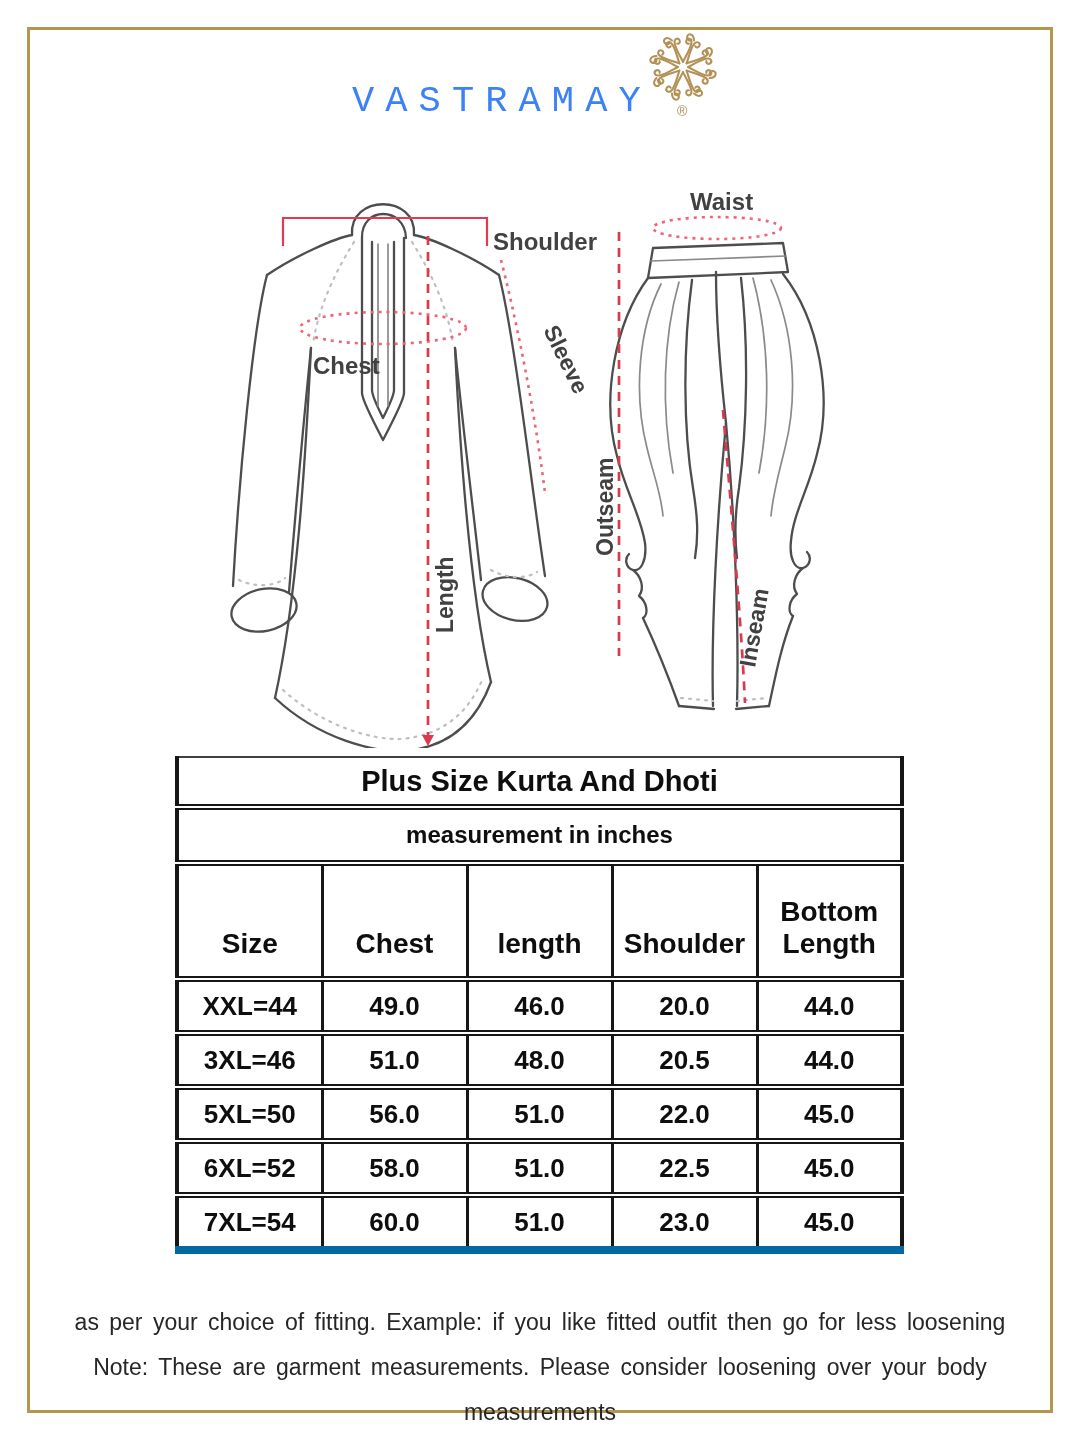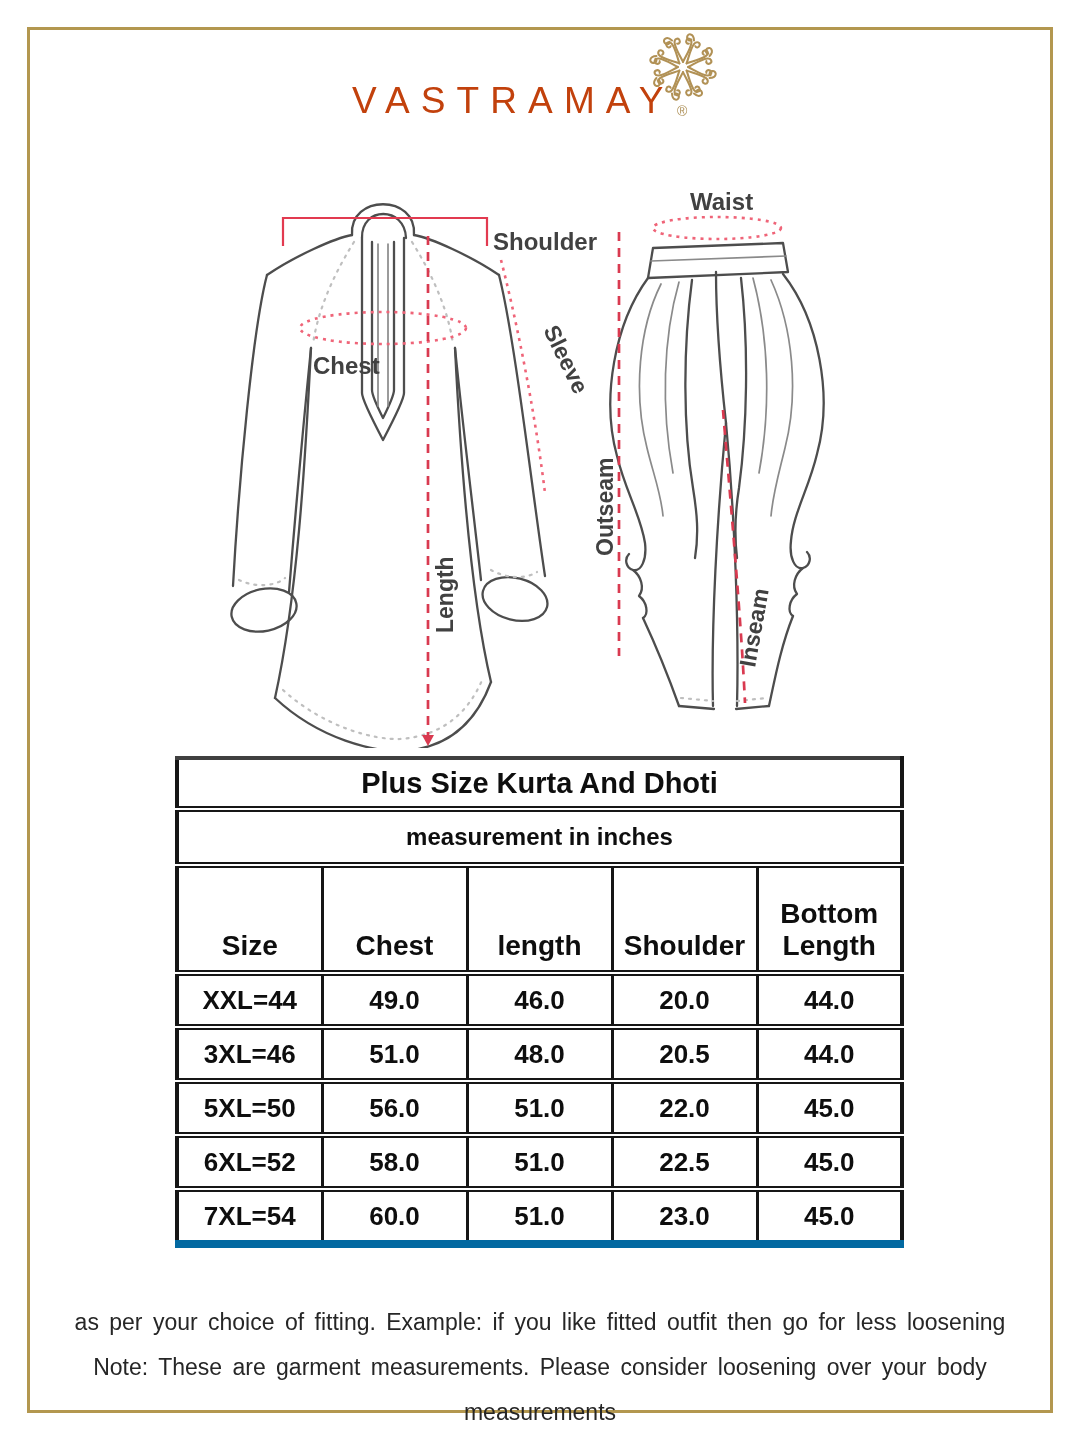--- a/index.html
+++ b/index.html
@@ -3,21 +3,21 @@
 <meta charset="utf-8">
 <style>
   html,body{margin:0;padding:0;background:#ffffff;}
   .page{position:relative;width:1080px;height:1440px;background:#ffffff;overflow:hidden;
         font-family:"Liberation Sans",sans-serif;}
   .gold-frame{position:absolute;left:27px;top:27px;right:27px;bottom:27px;
         border:3px solid #b3974f;pointer-events:none;}
 
   
   .wordmark{position:absolute;left:352px;top:80px;font-size:37px;font-weight:400;
-        letter-spacing:0.30em;color:#c2410c;white-space:nowrap;}
+        letter-spacing:0.30em;color:#3b82f6;white-space:nowrap;font-family:Liberation Mono, monospace;}
   .emblem{position:absolute;left:644px;top:28px;width:78px;height:78px;}
   .regmark{position:absolute;left:677px;top:103px;font-size:14px;color:#ad8f56;}
 
   
   .kurta-svg{position:absolute;left:225px;top:178px;}
   .dhoti-svg{position:absolute;left:595px;top:178px;}
   svg text{font-family:"Liberation Sans",sans-serif;font-weight:700;fill:#414141;}
   .sketch{stroke:#4d4d4d;stroke-width:2.3;fill:none;stroke-linecap:round;stroke-linejoin:round;}
   .sketch-fill{stroke:#4d4d4d;stroke-width:2.3;fill:#ffffff;stroke-linejoin:round;}
   .sketch-thin{stroke:#8a8a8a;stroke-width:1.7;fill:none;stroke-linecap:round;}
@@ -25,28 +25,28 @@
   .red-solid{stroke:#e23a50;stroke-width:2.2;fill:none;}
   .red-dash{stroke:#d93a50;stroke-width:2.7;fill:none;stroke-dasharray:9 7;}
   .red-dots{stroke:#ef6478;stroke-width:2.6;fill:none;stroke-dasharray:3 5;}
 
   
   .st-table{position:absolute;left:175px;top:756px;width:729px;border-collapse:collapse;
         table-layout:fixed;}
   .st-table td,.st-table th{border-left:3px solid #161616;border-right:3px solid #161616;
         border-top:6px double #161616;border-bottom:6px double #161616;
         text-align:center;color:#0e0e0e;background:#ffffff;}
-  .st-table tr:first-child > *{border-top:4px solid #404040;}
+  .st-table tr:first-child > *{border-top:2px solid #404040;}
   .st-table tr:last-child > *{border-bottom:8px solid #0369a1;}
   .st-table tr > *:first-child{border-left:4px solid #161616;}
   .st-table tr > *:last-child{border-right:4px solid #161616;}
   .st-title{height:44px;font-size:29px;font-weight:700;}
   .st-subtitle{height:48px;font-size:24px;font-weight:700;}
   .st-headrow th{height:92px;font-size:28px;font-weight:700;vertical-align:bottom;
-        padding-bottom:9px;line-height:1.12;}
+        padding-bottom:17px;line-height:1.12;}
   .st-datarow td{height:46px;font-size:26px;font-weight:700;margin-top:39px;}
 
   
   .note{position:absolute;left:40px;right:40px;top:1300px;text-align:center;
         font-size:23px;color:#262626;line-height:45px;word-spacing:4px;}
 </style>
 </head>
 <body>
 
 <div class="page">

